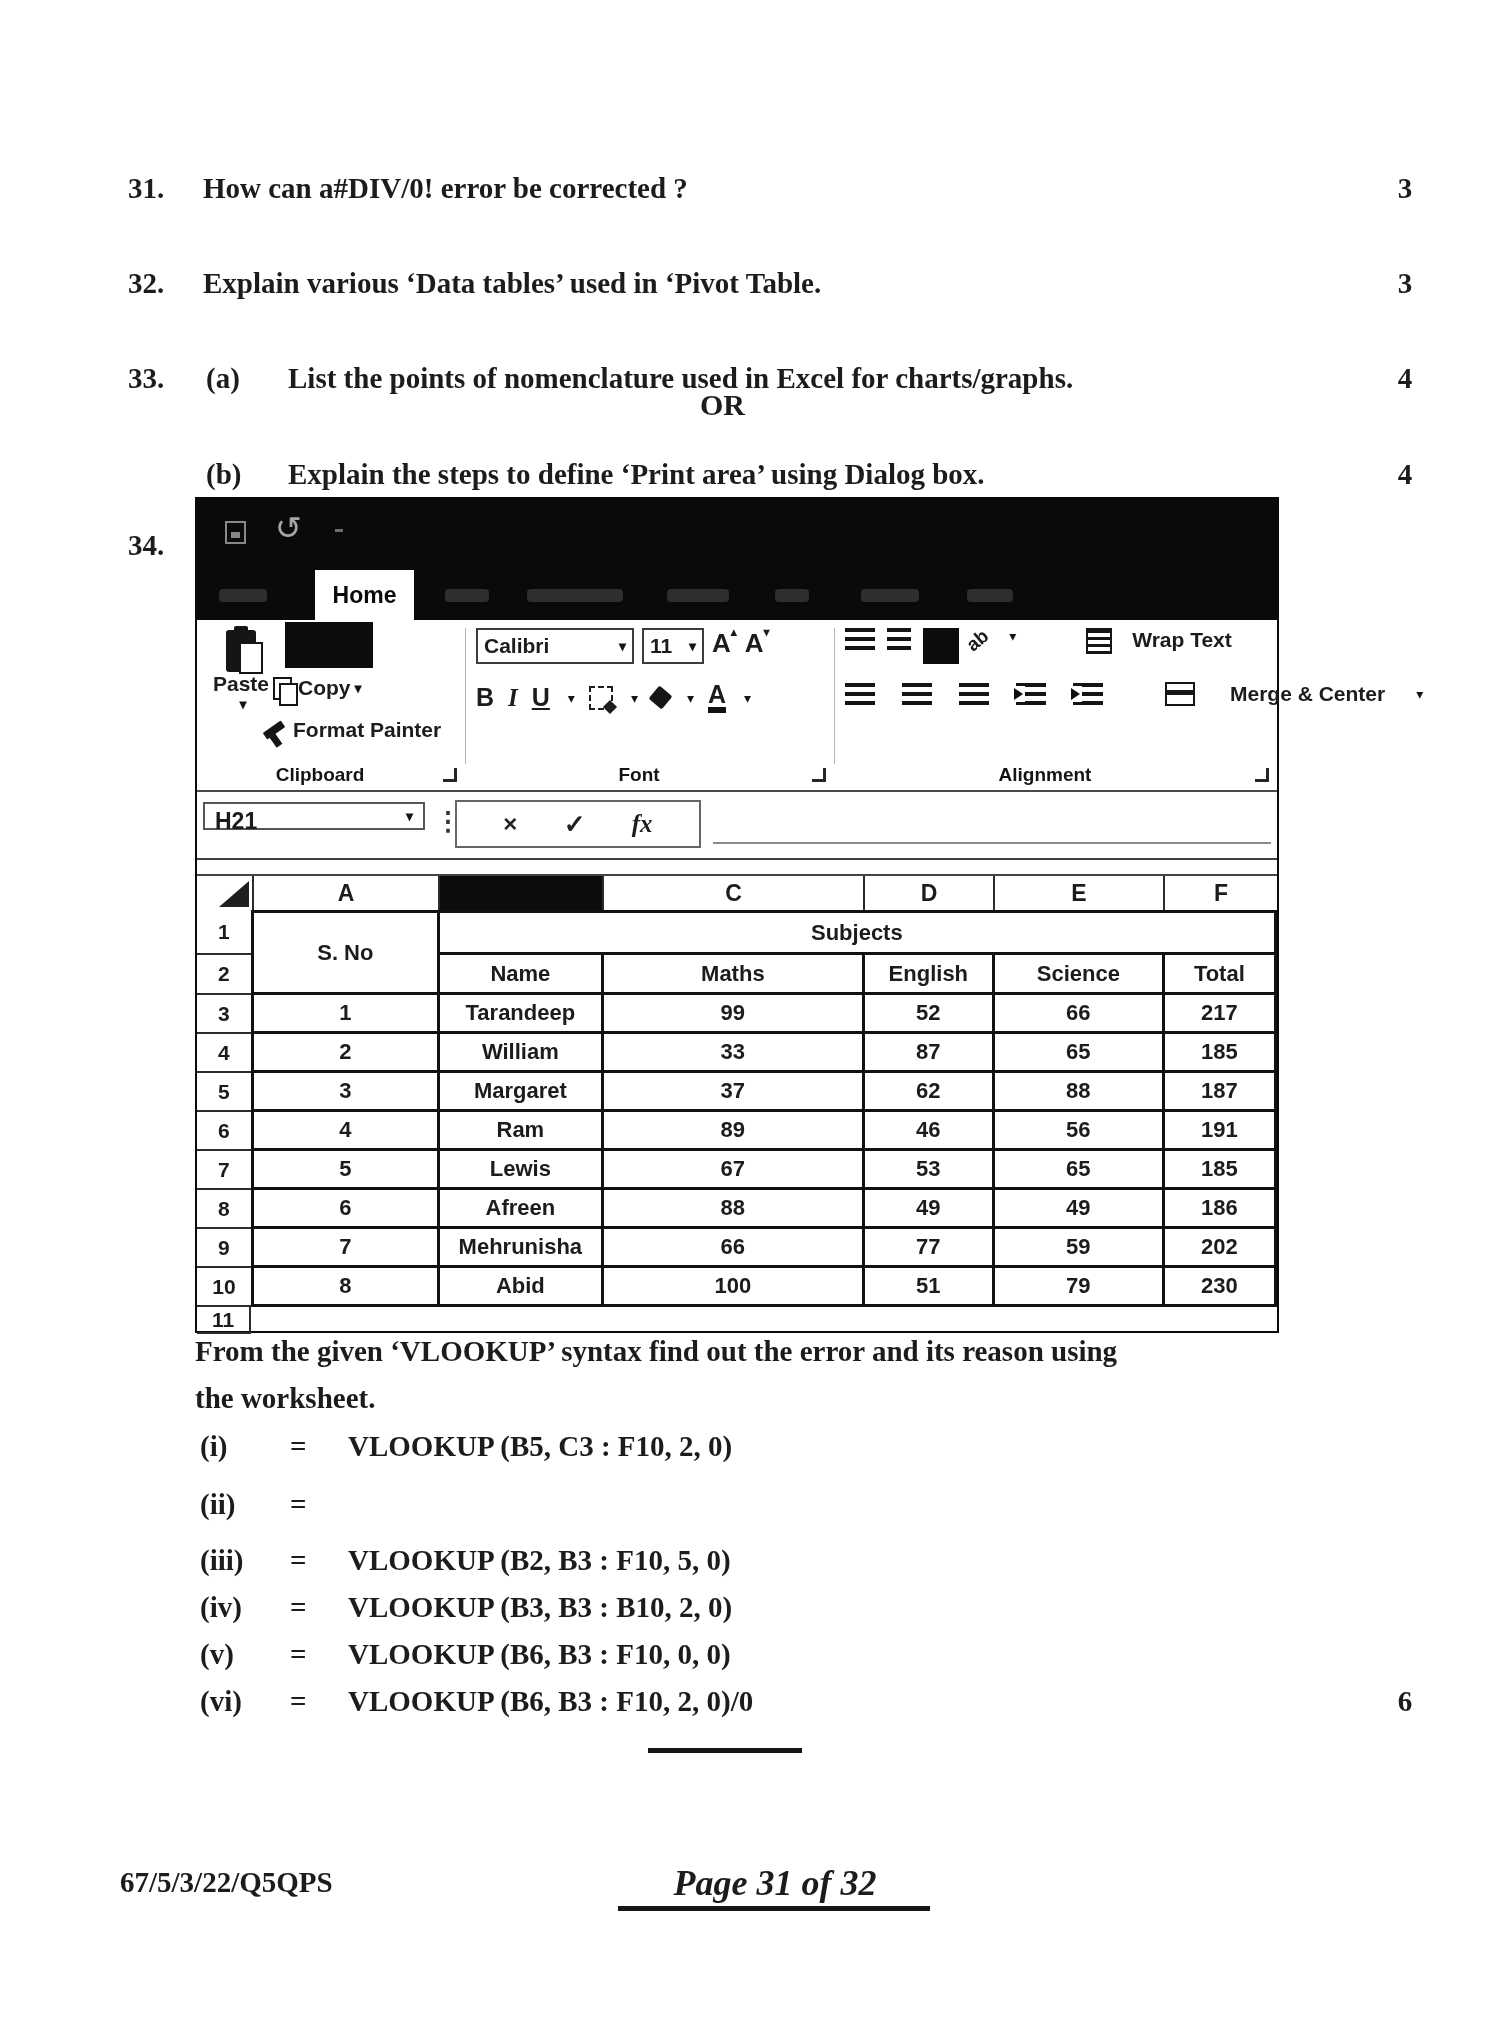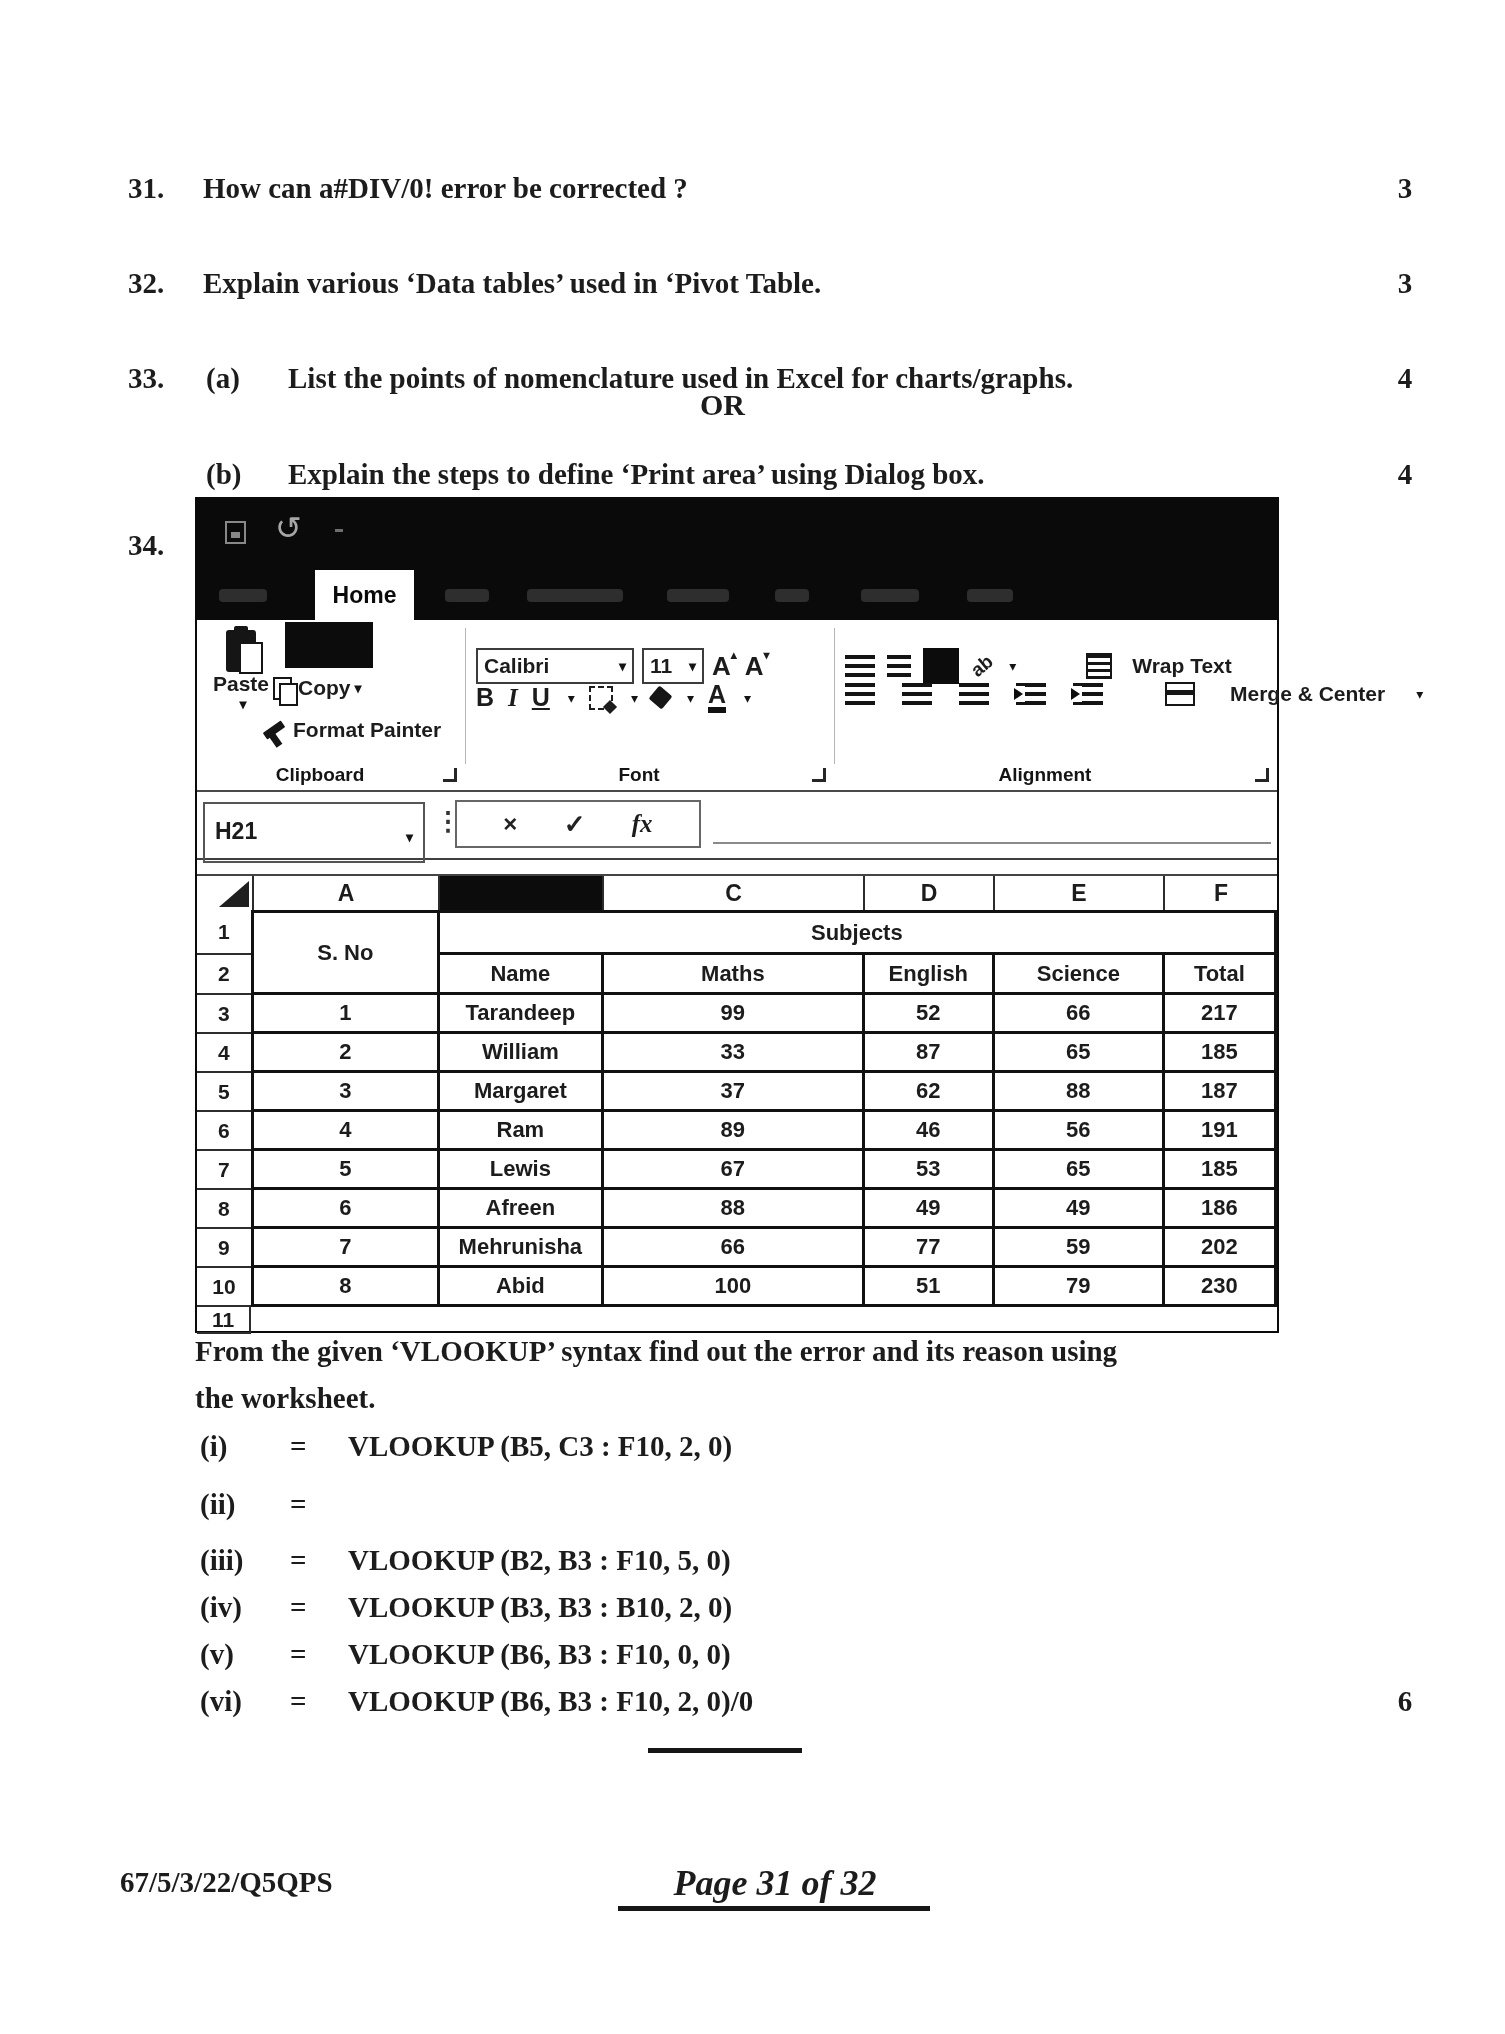--- a/index.html
+++ b/index.html
@@ -56,21 +56,21 @@
   .blackbox{position:absolute;left:88px;top:2px;width:88px;height:46px;background:#0c0c0c;}
   .copy-btn{position:absolute;left:76px;top:56px;font-weight:bold;font-size:21px;display:flex;align-items:center;}
   .copy-icon{position:relative;width:15px;height:19px;border:2.5px solid #151515;background:#fff;margin-right:6px;}
   .copy-icon::after{content:"";position:absolute;left:4px;top:4px;width:15px;height:19px;border:2.5px solid #151515;background:#fff;}
   .fp-btn{position:absolute;left:66px;top:98px;font-weight:bold;font-size:21px;display:flex;align-items:center;}
   .fp-icon{width:22px;height:8px;background:#151515;transform:rotate(-35deg);margin-right:8px;border-radius:1px;}
   .fp-icon::after{content:"";display:block;width:7px;height:14px;background:#151515;margin:6px 0 0 3px;}
   
   .combo{display:inline-flex;align-items:center;justify-content:space-between;border:2px solid #3c3c3c;
          height:36px;box-sizing:border-box;font-weight:bold;font-size:21px;padding:0 6px;background:#fff;}
-  .row1{position:absolute;left:10px;top:8px;display:flex;align-items:center;gap:8px;margin-top:20px;}
+  .row1{position:absolute;left:10px;top:8px;display:flex;gap:8px;}
   .row2{position:absolute;left:10px;top:62px;display:flex;align-items:center;gap:14px;}
   .bigA{font-weight:bold;font-size:26px;position:relative;}
   .bigA sup{font-size:12px;position:relative;top:-6px;}
   .btn-b{font-weight:bold;font-size:25px;}
   .btn-i{font-style:italic;font-family:"Liberation Serif",serif;font-weight:bold;font-size:25px;}
   .btn-u{font-weight:bold;font-size:25px;text-decoration:underline;}
   .ic-borders{width:20px;height:20px;border:2.5px dashed #1d1d1d;position:relative;}
   .ic-borders::after{content:"";position:absolute;right:-4px;bottom:-4px;width:10px;height:10px;background:#1d1d1d;transform:rotate(45deg);}
   .ic-fill{width:17px;height:17px;background:#161616;transform:rotate(40deg);border-radius:2px;}
   .ic-fontcolor{font-weight:bold;font-size:25px;border-bottom:6px solid #111;line-height:1;}
@@ -81,22 +81,22 @@
   .ic-orient{font-weight:bold;font-size:19px;display:inline-block;transform:rotate(-40deg);}
   .ic-indent{position:relative;width:30px;height:22px;background:repeating-linear-gradient(to bottom,#141414 0 4px,transparent 4px 9px);}
   .ic-indent::before{content:"";position:absolute;left:-2px;top:5px;border-top:6px solid transparent;border-bottom:6px solid transparent;border-left:9px solid #0d0d0d;background:#fff;box-shadow:0 0 0 2px #fff;}
   .ic-wrap{width:22px;height:22px;border:2.5px solid #161616;background:
            repeating-linear-gradient(to bottom,#161616 0 3px,transparent 3px 7px);margin-right:8px;}
   .ic-merge{width:26px;height:20px;border:2.5px solid #161616;position:relative;margin-right:8px;}
   .ic-merge::after{content:"";position:absolute;left:0;right:0;top:6px;height:5px;background:#161616;}
   .lbl-strong{font-weight:bold;font-size:21px;white-space:nowrap;}
   
   .xl-formula{position:relative;height:68px;border-bottom:2px solid #3f3f3f;box-sizing:border-box;background:#fff;}
-  .namebox{position:absolute;left:6px;top:10px;width:222px;height:61px;border:2px solid #555;box-sizing:border-box;
-           display:flex;align-items:flex-end;justify-content:space-between;padding:16px 10px;font-weight:bold;font-size:23px;}
+  .namebox{position:absolute;left:6px;top:10px;width:222px;height:28px;border:2px solid #555;box-sizing:border-box;
+           display:flex;align-items:flex-start;justify-content:space-between;padding:4px 10px;font-weight:bold;font-size:23px;}
   .fdots{position:absolute;left:238px;top:14px;font-size:26px;color:#333;font-weight:bold;}
   .fbtns{position:absolute;left:258px;top:8px;width:246px;height:48px;border:2px solid #666;box-sizing:border-box;
          display:flex;align-items:center;justify-content:space-evenly;}
   .fbtn-x{font-size:24px;font-weight:bold;color:#222;}
   .fbtn-ok{font-size:26px;font-weight:bold;color:#222;}
   .fbtn-fx{font-size:25px;font-weight:bold;font-style:italic;font-family:"Liberation Serif",serif;}
   .fbar-line{position:absolute;left:516px;right:6px;top:50px;height:2px;background:#8a8a8a;}
   .gapstrip{height:14px;background:#fff;}
   
   .colhdr{display:flex;height:36px;border-top:2px solid #444;box-sizing:border-box;}

